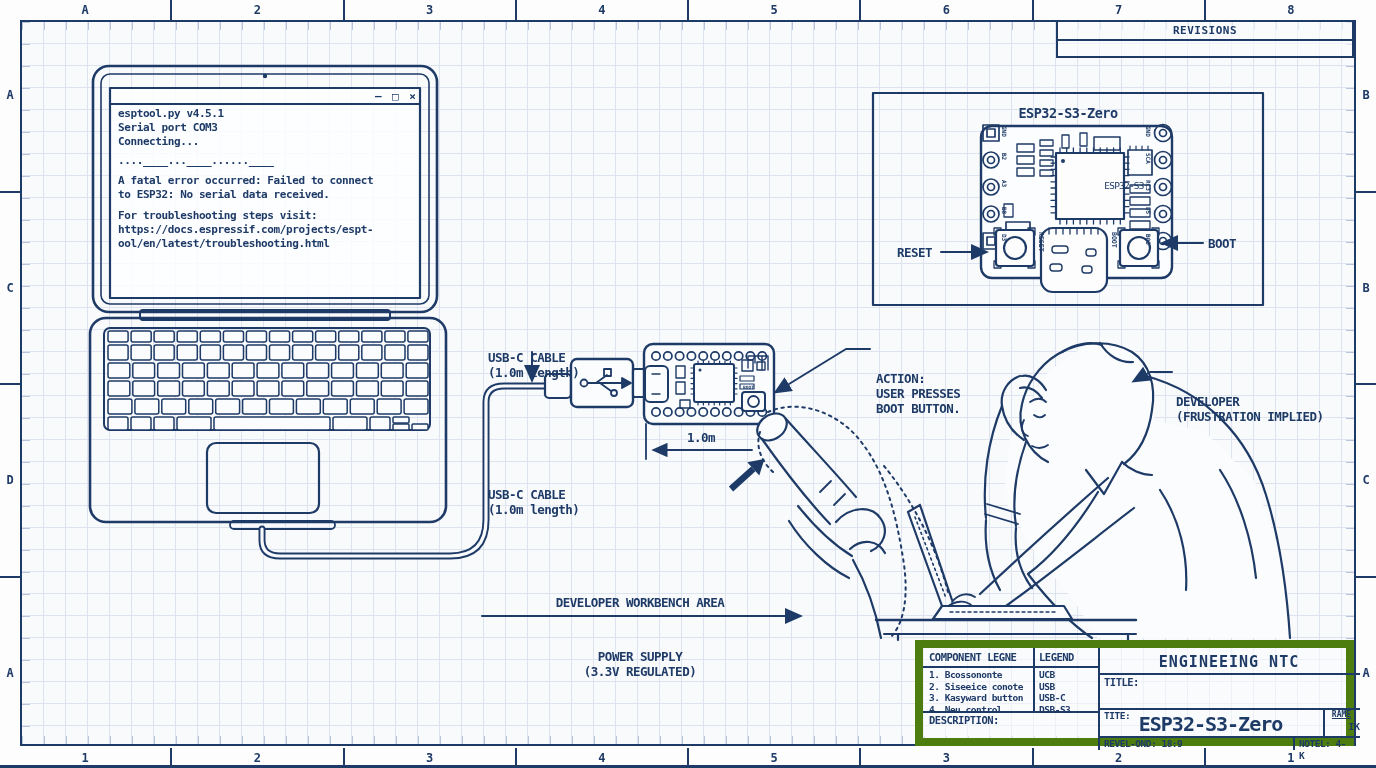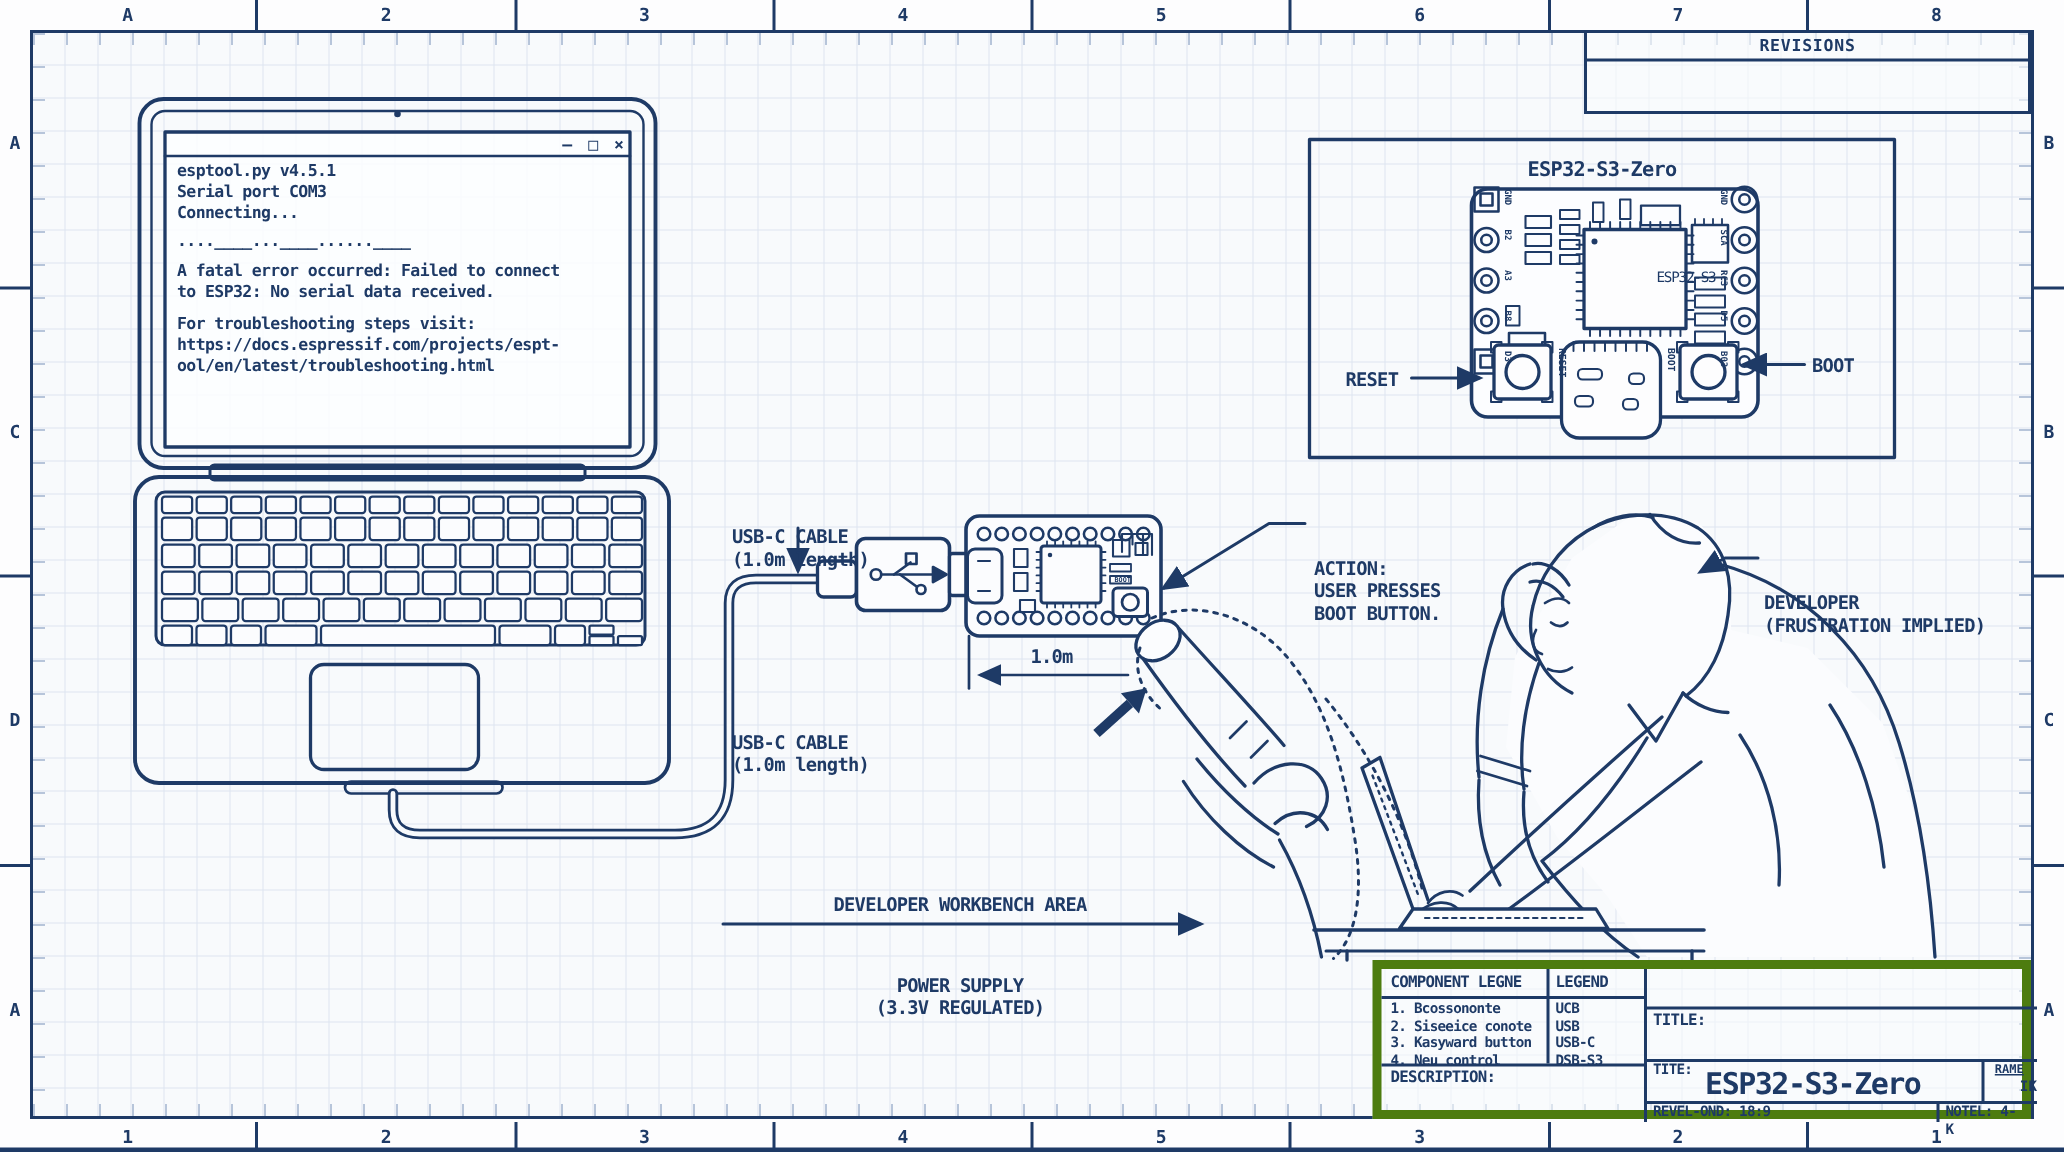--- a/index.html
+++ b/index.html
@@ -19,41 +19,41 @@
   .band-left>div:last-child,.band-right>div:last-child{border-bottom:none;}
   .page-edge{left:0;top:765px;width:1376px;height:3px;background:#1e3a66;}
   
   #frame{left:20px;top:20px;width:1336px;height:726px;border:2.5px solid #1e3a66;box-sizing:border-box;
      background-color:#f8fafc;
      background-image:linear-gradient(#dde4f0 1px,transparent 1px),linear-gradient(90deg,#dde4f0 1px,transparent 1px);
      background-size:22px 22px;background-position:-1px -1px;}
   .tick-h{height:8px;background-image:repeating-linear-gradient(90deg,#b7c5da 0 1.5px,transparent 1.5px 22px);}
   .tick-v{width:8px;background-image:repeating-linear-gradient(180deg,#b7c5da 0 1.5px,transparent 1.5px 22px);}
   
-  #revisions{left:1056px;top:20px;width:298px;height:56px;border:2px solid #1e3a66;box-sizing:border-box;background:rgba(250,251,253,.6);}
+  #revisions{left:1056px;top:20px;width:298px;height:38px;border:2px solid #1e3a66;box-sizing:border-box;background:rgba(250,251,253,.6);}
   #revisions .r1{height:17px;border-bottom:2px solid #1e3a66;display:flex;align-items:center;justify-content:center;
       font-size:11px;font-weight:700;letter-spacing:.5px;}
   #revisions .r2{height:17px;display:flex;font-size:10.5px;font-weight:700;}
   #revisions .r2>div{display:flex;align-items:center;padding-left:5px;}
   #revisions .c-rev{width:34px;border-right:2px solid #1e3a66;box-sizing:border-box;}
   #revisions .c-revision{width:214px;border-right:2px solid #1e3a66;box-sizing:border-box;}
   #revisions .c-note{flex:1;}
   
   #term-text{left:118px;top:107px;width:298px;font-size:11px;line-height:14px;font-weight:700;letter-spacing:-.4px;white-space:pre;}
   #term-text .term-line:nth-child(4){margin-top:5px;}
   #term-text .term-line:nth-child(5){margin-top:6px;}
   #term-text .term-line:nth-child(7){margin-top:7px;}
   #term-controls{left:372px;top:90px;width:46px;font-size:11px;font-weight:700;text-align:right;letter-spacing:2px;}
   
   .lbl{font-size:12.5px;font-weight:700;letter-spacing:-.5px;line-height:15px;white-space:pre;}
   .ctr{text-align:center;}
   .pinlab{position:absolute;font-size:6px;font-weight:700;writing-mode:vertical-rl;letter-spacing:0;line-height:6px;}
   .rotlab{position:absolute;font-size:6.5px;font-weight:700;writing-mode:vertical-rl;line-height:7px;}
   
-  #titleblock{left:915px;top:640px;width:439px;height:106px;border:6px solid #4d7c0f;box-sizing:border-box;background:rgba(250,251,253,.55);}
+  #titleblock{left:915px;top:640px;width:439px;height:106px;border:8px solid #4d7c0f;box-sizing:border-box;background:rgba(250,251,253,.55);}
   #titleblock .line{position:absolute;background:#1e3a66;}
   .tb-h{font-size:10.5px;font-weight:700;letter-spacing:-.5px;}
   .tb-s{font-size:9.5px;font-weight:700;letter-spacing:-.5px;line-height:11.5px;}
   #tb-company{font-size:15px;font-weight:700;letter-spacing:1px;}
   #tb-title{font-size:20px;font-weight:700;letter-spacing:-1px;}
 </style>
 </head>
 <body>
 
 <div id="stage">
@@ -547,20 +547,21 @@
         <div>3. Kasyward button</div>
         <div>4. Neu control</div>
       </div>
     <div class="abs tb-s" style="left:116px;top:21px;">
         <div>UCB</div>
         <div>USB</div>
         <div>USB-C</div>
         <div>DSB-S3</div>
       </div>
     <div class="abs tb-h" style="left:6px;top:66px;">DESCRIPTION:</div>
+    <div class="abs ctr" id="tb-company" style="left:175px;top:5px;width:262px;">ENGINEEING NTC</div>
     <div class="abs tb-h" style="left:181px;top:28px;">TITLE:</div>
     <div class="abs tb-s" style="left:181px;top:62px;">TITE:</div>
     <div class="abs ctr" id="tb-title" style="left:175px;top:64px;width:225px;">ESP32-S3-Zero</div>
     <div class="abs ctr" style="left:400px;top:62px;width:37px;font-size:8px;font-weight:700;text-decoration:underline;">RAME</div>
     <div class="abs ctr" style="left:400px;top:73px;width:37px;font-size:9.5px;font-weight:700;text-align:right;">IK</div>
     <div class="abs tb-s" style="left:181px;top:90px;">REVEL-OND: 18:9</div>
     <div class="abs tb-s" style="left:376px;top:90px;">NOTEL: 4-K</div>
   </div>
 </div>
 

